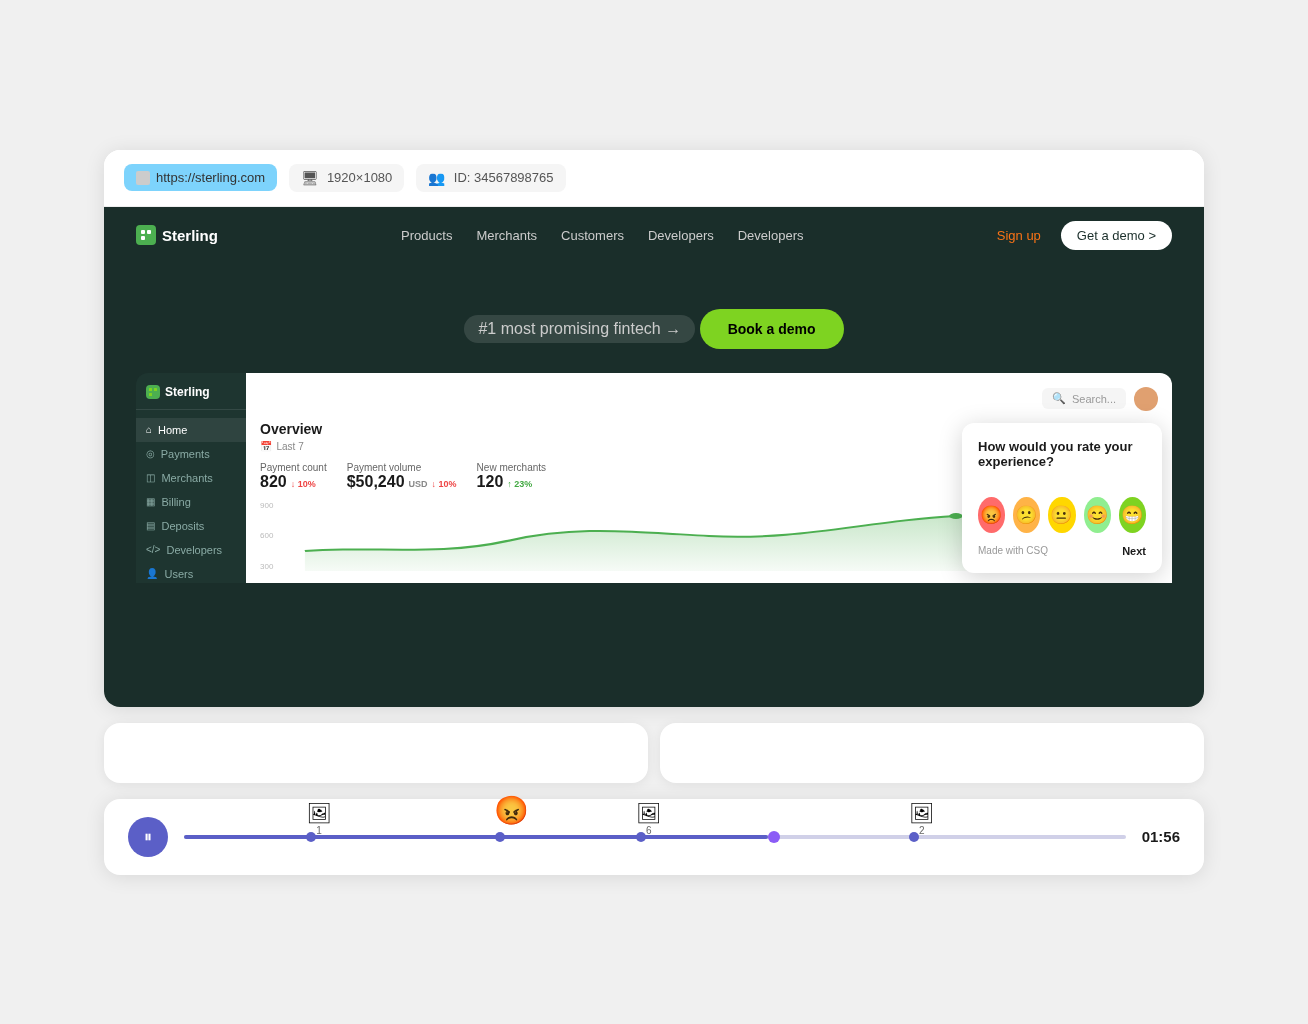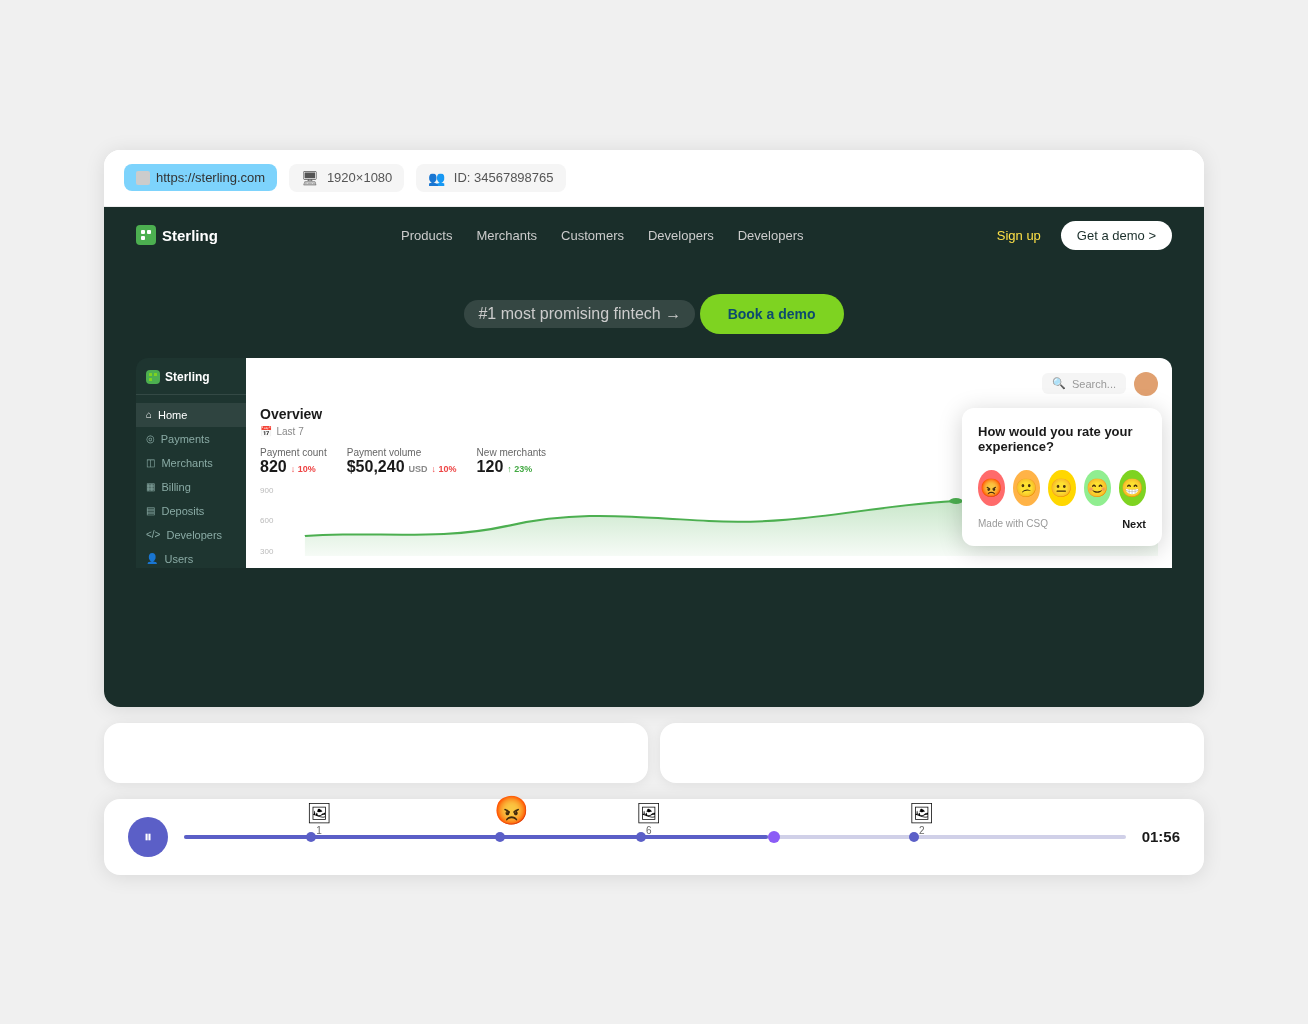--- a/index.html
+++ b/index.html
@@ -100,21 +100,21 @@
       color: #ccc;
     }
     .sterling-nav-links li { cursor: pointer; }
     .sterling-nav-actions {
       display: flex;
       gap: 10px;
       align-items: center;
     }
     .nav-sign-up {
       font-size: 13px;
-      color: #fde047;
+      color: #f97316;
       cursor: pointer;
       padding: 6px 10px;
     }
     .nav-demo-btn {
       background: #fff;
       color: #1a2e2a;
       border: none;
       border-radius: 20px;
       padding: 7px 16px;
       font-size: 13px;
@@ -142,28 +142,29 @@
     .hero-title {
       color: #fff;
       font-size: 38px;
       font-weight: 700;
       line-height: 1.2;
       max-width: 600px;
       margin: 0 auto 24px;
     }
     .hero-cta {
       background: #7ed321;
-      color: #0c4a6e;
+      color: #000000;
       border: none;
       border-radius: 24px;
       padding: 12px 28px;
       font-size: 14px;
       font-weight: 600;
       cursor: pointer;
       margin-bottom: 24px;
+      margin-top: 15px;
     }
     
     .dashboard-preview {
       display: flex;
       margin: 0 32px;
       border-radius: 12px 12px 0 0;
       overflow: hidden;
       position: relative;
       height: 210px;
     }
@@ -285,21 +286,21 @@
       border-radius: 12px;
       box-shadow: 0 4px 24px rgba(0,0,0,0.18);
       padding: 16px;
       width: 200px;
       z-index: 10;
     }
     .rating-question {
       font-size: 13px;
       font-weight: 600;
       color: #1a1a1a;
-      margin-bottom: 16px;
+      margin-bottom: 28px;
     }
     .rating-emojis {
       display: flex;
       gap: 8px;
       margin-bottom: 12px;
     }
     .emoji-btn {
       width: 36px;
       height: 36px;
       border-radius: 50%;

